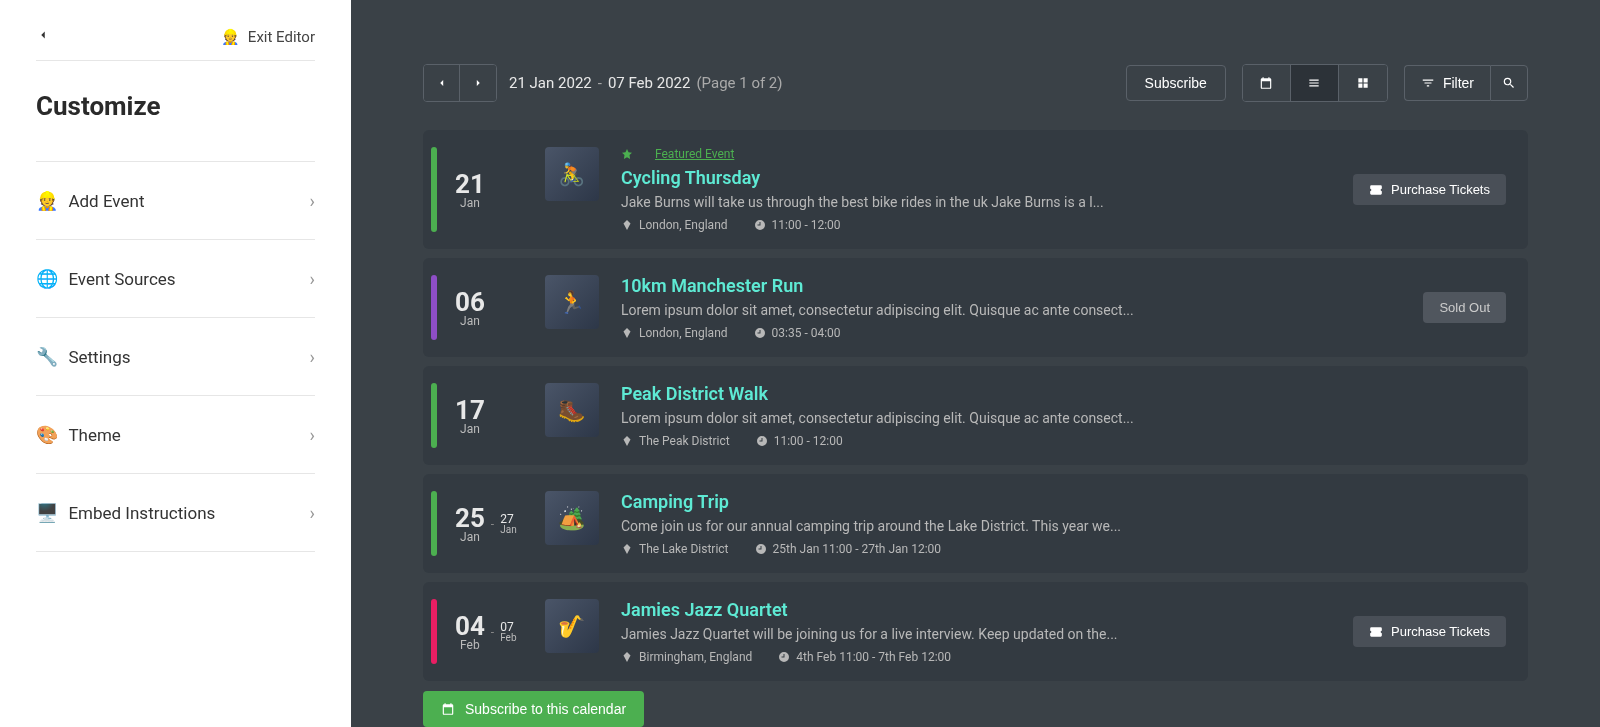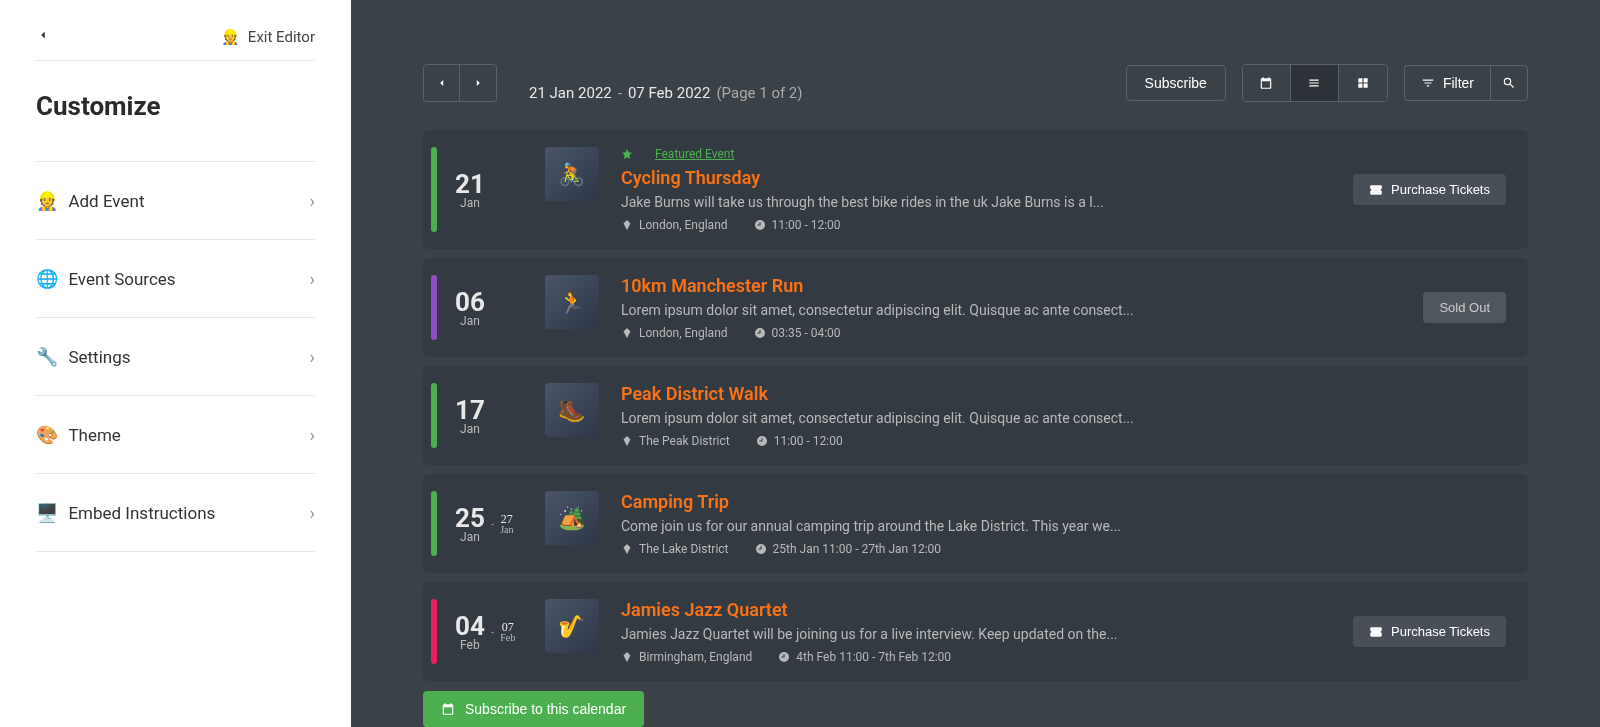--- a/index.html
+++ b/index.html
@@ -14,21 +14,21 @@
     .sidebar h1 { font-size: 26px; font-weight: 700; color: #2a2a2a; margin-bottom: 40px; }
     .menu { display: flex; flex-direction: column; }
     .menu-item { display: flex; align-items: center; justify-content: space-between; padding: 28px 0; border-bottom: 1px solid #e6e6e6; cursor: pointer; }
     .menu-item:first-child { border-top: 1px solid #e6e6e6; }
     .menu-item-label { display: flex; align-items: center; gap: 10px; font-size: 17px; color: #333; }
     .menu-item-label .emoji { font-size: 18px; }
     .chevron { color: #999; font-size: 18px; }
 
     
     .main { flex: 1; padding: 0 72px; overflow: hidden; }
-    .toolbar { display: flex; align-items: flex-end; gap: 32px; padding-top: 64px; padding-bottom: 28px; }
+    .toolbar { display: flex; align-items: center; gap: 12px; padding-top: 64px; padding-bottom: 28px; }
     .nav-group { display: flex; border: 1px solid #5a6169; border-radius: 4px; overflow: hidden; }
     .nav-btn { width: 36px; height: 36px; background: #3a4147; color: #fff; border: none; border-right: 1px solid #5a6169; display: flex; align-items: center; justify-content: center; cursor: pointer; font-size: 13px; }
     .nav-btn:last-child { border-right: none; }
     .date-range { display: flex; align-items: baseline; gap: 6px; font-size: 15px; }
     .date-range .dash { color: #aaa; }
     .date-range .page-info { color: #aaa; }
     .toolbar-right { margin-left: auto; display: flex; align-items: center; gap: 16px; }
     .subscribe-btn { padding: 9px 18px; background: #3a4147; border: 1px solid #5a6169; color: #fff; border-radius: 4px; cursor: pointer; font-size: 14px; }
     .view-group { display: flex; border: 1px solid #5a6169; border-radius: 4px; overflow: hidden; }
     .view-btn { width: 48px; height: 36px; background: #3a4147; color: #fff; border: none; border-right: 1px solid #5a6169; display: flex; align-items: center; justify-content: center; cursor: pointer; }
@@ -43,27 +43,27 @@
     .event-card { background: #333a41; border-radius: 6px; display: flex; padding: 17px 22px 17px 0; position: relative; }
     .color-bar { width: 6px; border-radius: 3px; margin-left: 8px; margin-right: 18px; }
     .bar-green { background: #4caf50; }
     .bar-purple { background: #8e4ec6; }
     .bar-pink { background: #e91e63; }
     .date-block { display: flex; align-items: center; gap: 6px; width: 90px; }
     .date-main { display: flex; flex-direction: column; align-items: center; line-height: 1; }
     .date-day { font-size: 26px; font-weight: 700; }
     .date-month { font-size: 12px; color: #bbb; }
     .date-range-sep { color: #888; font-size: 12px; }
-    .date-end { display: flex; flex-direction: column; align-items: center; line-height: 1; font-family: Liberation Serif, serif; }
+    .date-end { display: flex; flex-direction: column; line-height: 1; }
     .date-end .day { font-size: 12px; }
     .date-end .month { font-size: 10px; color: #bbb; }
     .thumb { width: 54px; height: 54px; border-radius: 4px; margin-right: 22px; background: linear-gradient(135deg, #4a5568, #2d3748); flex-shrink: 0; display: flex; align-items: center; justify-content: center; font-size: 22px; }
     .event-body { flex: 1; display: flex; flex-direction: column; gap: 6px; min-width: 0; }
     .featured { display: flex; align-items: center; gap: 22px; font-size: 12px; color: #4caf50; text-decoration: underline; }
-    .event-title { font-size: 18px; font-weight: 600; color: #f97316; }
+    .event-title { font-size: 18px; font-weight: 600; color: #5eead4; }
     .event-desc { font-size: 14px; color: #b8b8b8; white-space: nowrap; overflow: hidden; text-overflow: ellipsis; }
     .event-meta { display: flex; align-items: center; gap: 26px; font-size: 12px; color: #b8b8b8; margin-top: 2px; }
     .meta-item { display: flex; align-items: center; gap: 6px; }
     .action { display: flex; align-items: center; margin-left: 20px; }
     .ticket-btn { padding: 8px 16px; background: #494f57; color: #fff; border: none; border-radius: 4px; cursor: pointer; font-size: 13px; display: flex; align-items: center; gap: 8px; }
     .sold-out { padding: 8px 16px; background: #50565e; color: #ccc; border: none; border-radius: 4px; font-size: 13px; cursor: default; }
 
     .bottom-bar { margin-top: 10px; }
     .sub-cal-btn { display: flex; align-items: center; gap: 10px; padding: 10px 18px; background: #4caf50; color: #fff; border: none; border-radius: 4px; cursor: pointer; font-size: 14px; }
 

